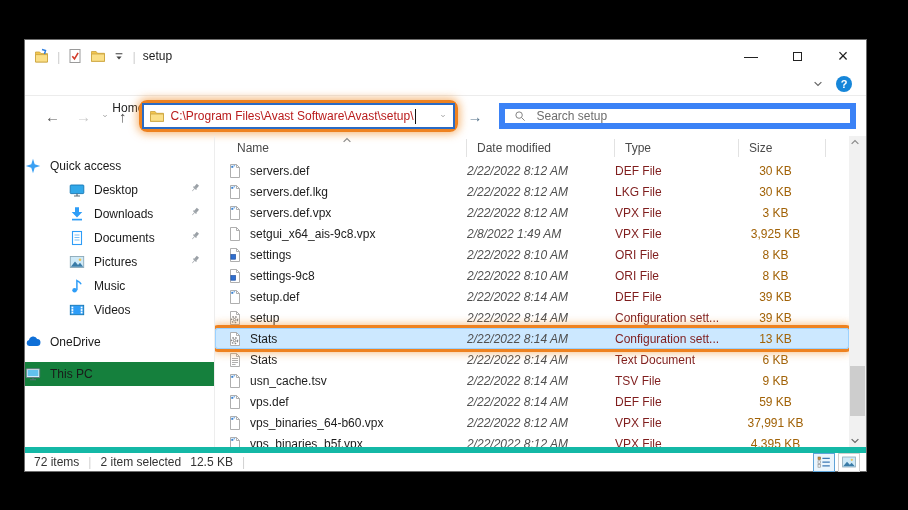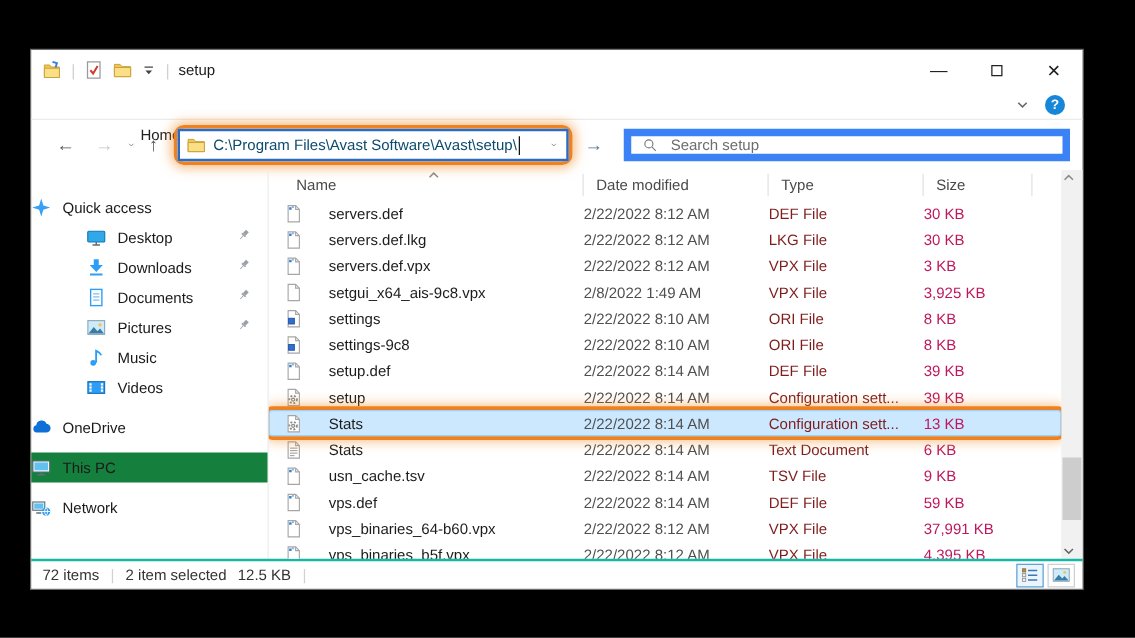--- a/index.html
+++ b/index.html
@@ -31,21 +31,21 @@
 
   
   .addr-row{height:40px;display:flex;align-items:center;flex:0 0 auto;padding:0 10px 0 12px;}
   .nav-btn{font-size:15px;color:#555;padding:0 8px;}
   .nav-btn.disabled{color:#c9c9c9;}
   .nav-btn.small{padding:0 3px;}
   .addr-annot{border:3px solid var(--annotation-orange);border-radius:8px;margin:0 4px 0 4px;
     box-shadow:0 0 9px 2px rgba(240,138,35,.6), inset 0 0 4px rgba(240,138,35,.35);}
   .addr-box{width:313px;height:26px;border:2px solid #2a6bc4;background:#fff;display:flex;
     align-items:center;padding:0 4px 0 5px;}
-  .addr-path{font-size:12px;color:#0c4a6e;white-space:nowrap;overflow:hidden;}
+  .addr-path{font-size:12px;color:#b91c1c;white-space:nowrap;overflow:hidden;}
   .caret{display:inline-block;width:1px;height:15px;background:#111;margin-left:1px;}
   .addr-chev{margin-left:auto;display:flex;align-items:center;padding:0 3px;}
   .go-btn{font-size:15px;color:#57748c;padding:0 8px 0 6px;}
   .search-box{flex:1;height:26px;border:6px solid #3b82f6;display:flex;align-items:center;
     gap:9px;padding:0 9px;margin-left:8px;}
   .search-box input{border:none;outline:none;flex:1;font-size:12px;color:#333;
     font-family:"Liberation Sans",sans-serif;background:transparent;}
   .search-box input::placeholder{color:#6d6d6d;}
 
   
@@ -62,35 +62,35 @@
   .list-header{display:flex;height:24px;align-items:center;font-size:12px;color:#4a4a4a;position:relative;}
   .hc{height:18px;display:flex;align-items:center;border-right:1px solid #e2e2e2;padding-left:10px;}
   .hc-name{width:252px;padding-left:22px;}
   .hc-date{width:148px;}
   .hc-type{width:124px;}
   .hc-size{width:87px;}
   .sort-chev{position:absolute;left:126px;top:-2px;}
 
   .list-body{position:absolute;top:24px;left:0;right:0;bottom:0;overflow:hidden;}
   .row{height:21px;display:flex;align-items:center;font-size:12px;color:#1c1c1c;padding-left:12px;position:relative;}
-  .c-name{width:240px;display:flex;align-items:center;gap:20px;overflow:hidden;white-space:nowrap;}
-  .c-date{width:148px;color:#4f4f4f;}
+  .c-name{width:240px;display:flex;align-items:center;gap:7px;overflow:hidden;white-space:nowrap;}
+  .c-date{width:148px;color:#4f4f4f;font-style:italic;}
   .c-type{width:124px;color:#7f1d1d;overflow:hidden;white-space:nowrap;}
-  .c-size{width:87px;text-align:left;color:#be185d;padding-right:14px;}
+  .c-size{width:87px;text-align:center;color:#a16207;padding-right:14px;}
   .row.selected{background:var(--selection-blue);box-shadow:inset 0 0 0 1px #9ad1ff;}
   .row.annotated{z-index:3;box-shadow:inset 0 0 0 1px #9ad1ff,0 0 0 3px var(--annotation-orange),
     0 0 10px 3px rgba(240,138,35,.65);border-radius:3px;}
 
   .scrollbar{width:17px;flex:0 0 auto;background:#f1f1f1;display:flex;flex-direction:column;}
   .sb-arrow{height:17px;display:flex;align-items:center;justify-content:center;}
   .sb-track{flex:1;position:relative;}
   .sb-thumb{position:absolute;left:1px;right:1px;top:76%;height:50px;background:#cdcdcd;}
 
   
-  .statusbar{height:24px;flex:0 0 auto;border-top:2px solid #14b8a6;display:flex;align-items:center;
+  .statusbar{height:24px;flex:0 0 auto;border-top:6px solid #14b8a6;display:flex;align-items:center;
     font-size:12px;color:#333;padding:0 6px 0 9px;gap:9px;}
   .st-sep{color:#d0d0d0;}
   .view-toggles{margin-left:auto;display:flex;gap:3px;align-items:center;}
   .view-btn{width:22px;height:19px;display:flex;align-items:center;justify-content:center;
     border:1px solid transparent;}
   .view-btn.active{border-color:#5ea3d8;background:#eaf5fd;}
   .view-btn.inactive{border-color:#cfcfcf;}
 
   .icon{display:inline-flex;width:16px;height:16px;flex:0 0 auto;}
   .icon svg{width:16px;height:16px;}
@@ -317,32 +317,20 @@
         <div class="sb-item gap selected">
           <span class="icon ">
             <svg viewBox="0 0 16 16">
               <rect x="1.3" y="2.8" width="13.4" height="8.8" rx=".5" fill="#eaf5fc" stroke="#5c6f7b" stroke-width=".9"></rect>
               <rect x="2.6" y="4" width="10.8" height="6.2" fill="#62c1ee"></rect>
               <path d="M5 13.8h6M8 11.6v2.2" stroke="#5c6f7b" stroke-width="1.1"></path>
             </svg>
           </span>
           <span class="sb-label">This PC</span>
         </div>
-        <div class="sb-item gap">
-          <span class="icon ">
-            <svg viewBox="0 0 16 16">
-              <rect x="1.2" y="3.6" width="9.6" height="6.6" fill="#eaf5fc" stroke="#5c6f7b" stroke-width=".9"></rect>
-              <rect x="2.4" y="4.8" width="7.2" height="4.2" fill="#62c1ee"></rect>
-              <path d="M4 12.4h4" stroke="#5c6f7b" stroke-width="1.1"></path>
-              <circle cx="11.9" cy="11.2" r="3.3" fill="#2e9df7"></circle>
-              <path d="M8.6 11.2h6.6M11.9 7.9a5.5 5.5 0 0 1 0 6.6M11.9 7.9a5.5 5.5 0 0 0 0 6.6" stroke="#fff" stroke-width=".7" fill="none"></path>
-            </svg>
-          </span>
-          <span class="sb-label">Network</span>
-        </div>
       </div>
 
     <div class="filelist">
       <div class="list-header">
         <span class="sort-chev icon small">
             <svg viewBox="0 0 16 16">
               <path d="M3.5 10.5L8 6l4.5 4.5" fill="none" stroke="#8a8a8a" stroke-width="1.6"></path>
             </svg>
           </span>
         <div class="hc hc-name">

